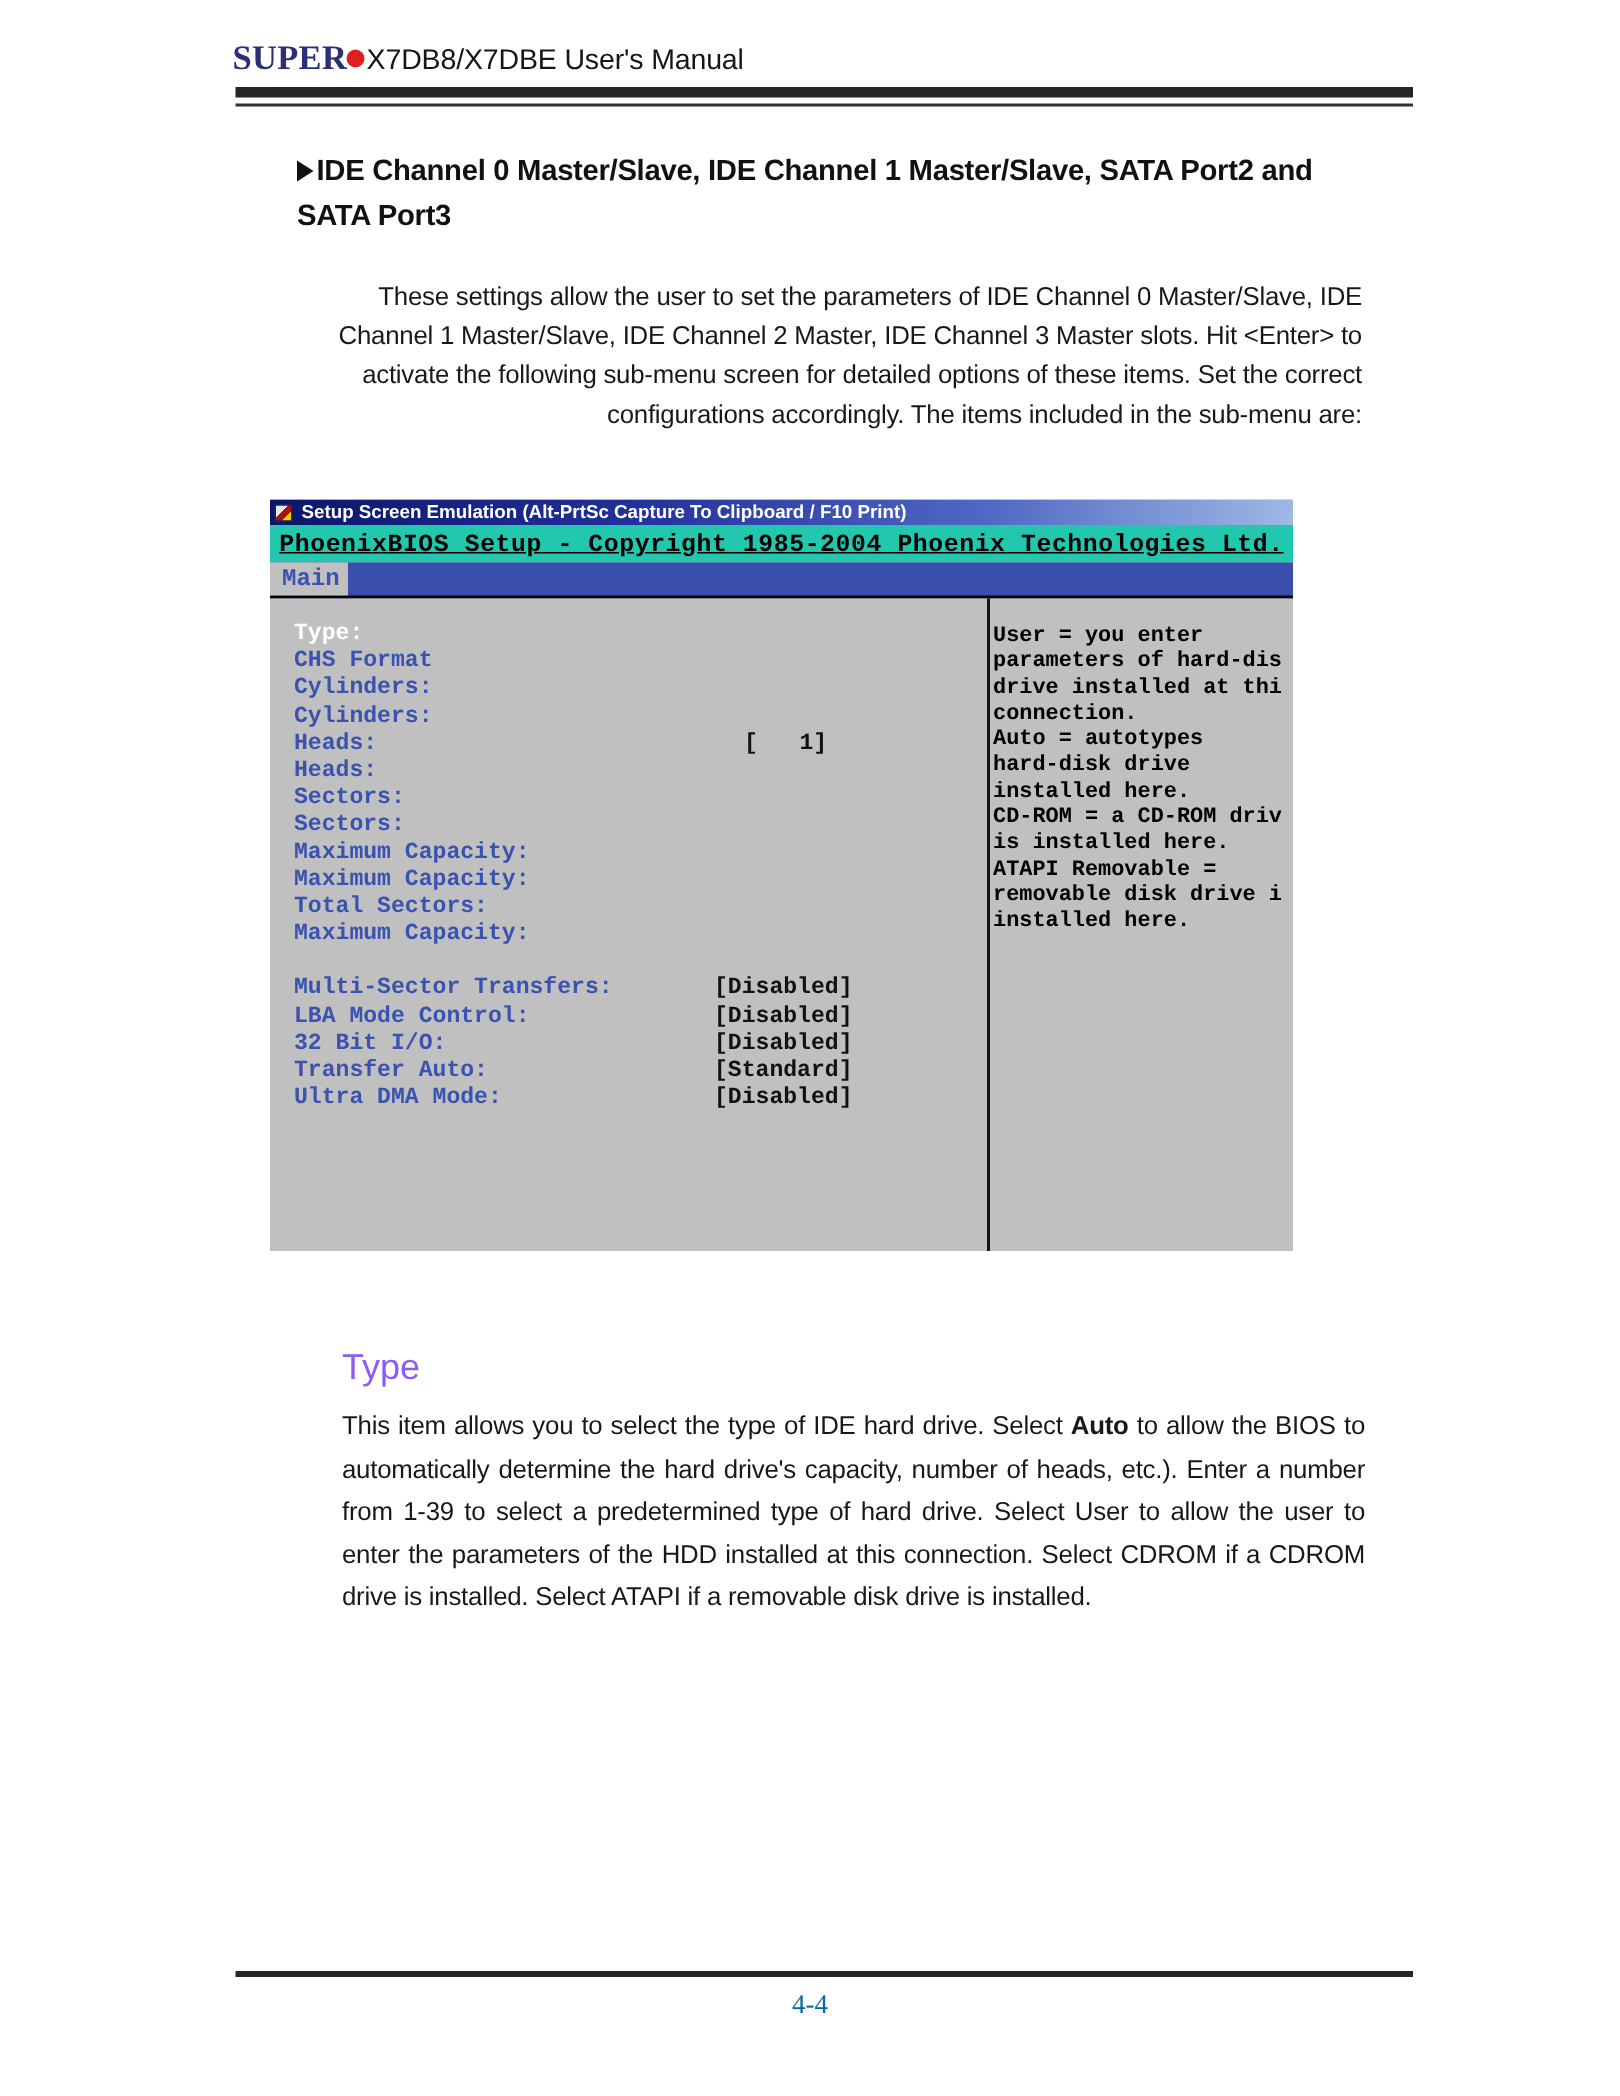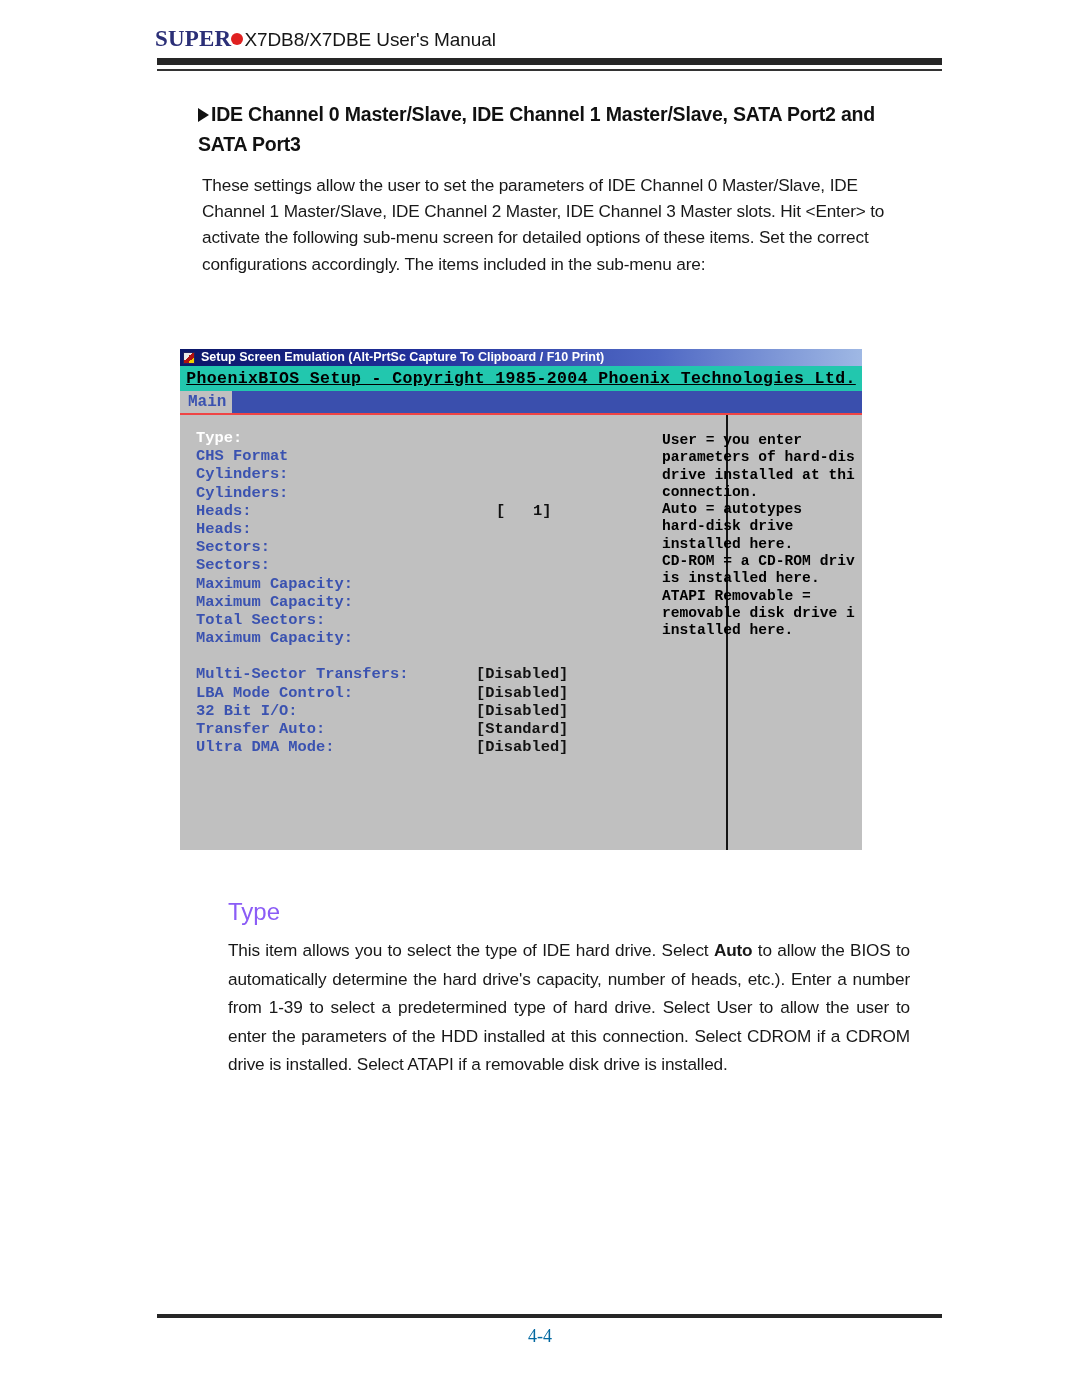--- a/index.html
+++ b/index.html
@@ -93,22 +93,23 @@
   
   .para {
     position: absolute;
     font-size: 17.2px;
     line-height: 26.2px;
     color: #181818;
     letter-spacing: -0.15px;
   }
   #intro-para {
     left: 202px;
-    top: 172px;
+    top: 184px;
     width: 706px;
+    text-align: right;
   }
   .sub-heading {
     position: absolute;
     left: 228px;
     top: 898px;
     font-size: 24px;
     font-weight: normal;
     color: #8b5cf6;
   }
   #type-para {
@@ -123,21 +124,20 @@
   
   .bios-window {
     position: absolute;
     left: 180px;
     top: 333px;
     width: 682px;
     height: 501px;
     background: #c0c0c0;
     overflow: hidden;
     font-family: "Liberation Mono", "DejaVu Sans Mono", monospace;
-    margin-top: 16px;
   }
   .bios-titlebar {
     position: relative;
     height: 17px;
     background: linear-gradient(to right, #0b1668 0%, #21309b 35%, #4f68c4 70%, #9fb8e4 100%);
     color: #ffffff;
     font-size: 12.5px;
     font-weight: bold;
     font-family: "Liberation Sans", sans-serif;
     line-height: 17px;
@@ -168,41 +168,41 @@
     letter-spacing: 0.4px;
     white-space: nowrap;
     overflow: hidden;
     text-decoration: underline;
   }
   .bios-menubar {
     height: 22px;
     background: #3a4fad;
     display: flex;
     align-items: stretch;
-    border-bottom: 2px solid #ef4444;
+    border-bottom: 2px solid #000000;
   }
   .bios-tab {
     background: #c0c0c0;
     color: #3a52b0;
     font-size: 16px;
     font-weight: bold;
     line-height: 22px;
     padding: 0 6px 0 8px;
     white-space: nowrap;
   }
   .bios-body {
     position: relative;
     height: 435px;
     background: #c0c0c0;
     border-bottom: 3px solid #111;
   }
   .bios-left {
     position: absolute;
     left: 0; top: 0;
-    width: 548px;
+    width: 480px;
     height: 435px;
     border-right: 2px solid #141414;
     box-sizing: border-box;
     padding: 14px 0 0 16px;
   }
   .bios-right {
     position: absolute;
     left: 470px; top: 0;
     right: 0;
     height: 435px;

